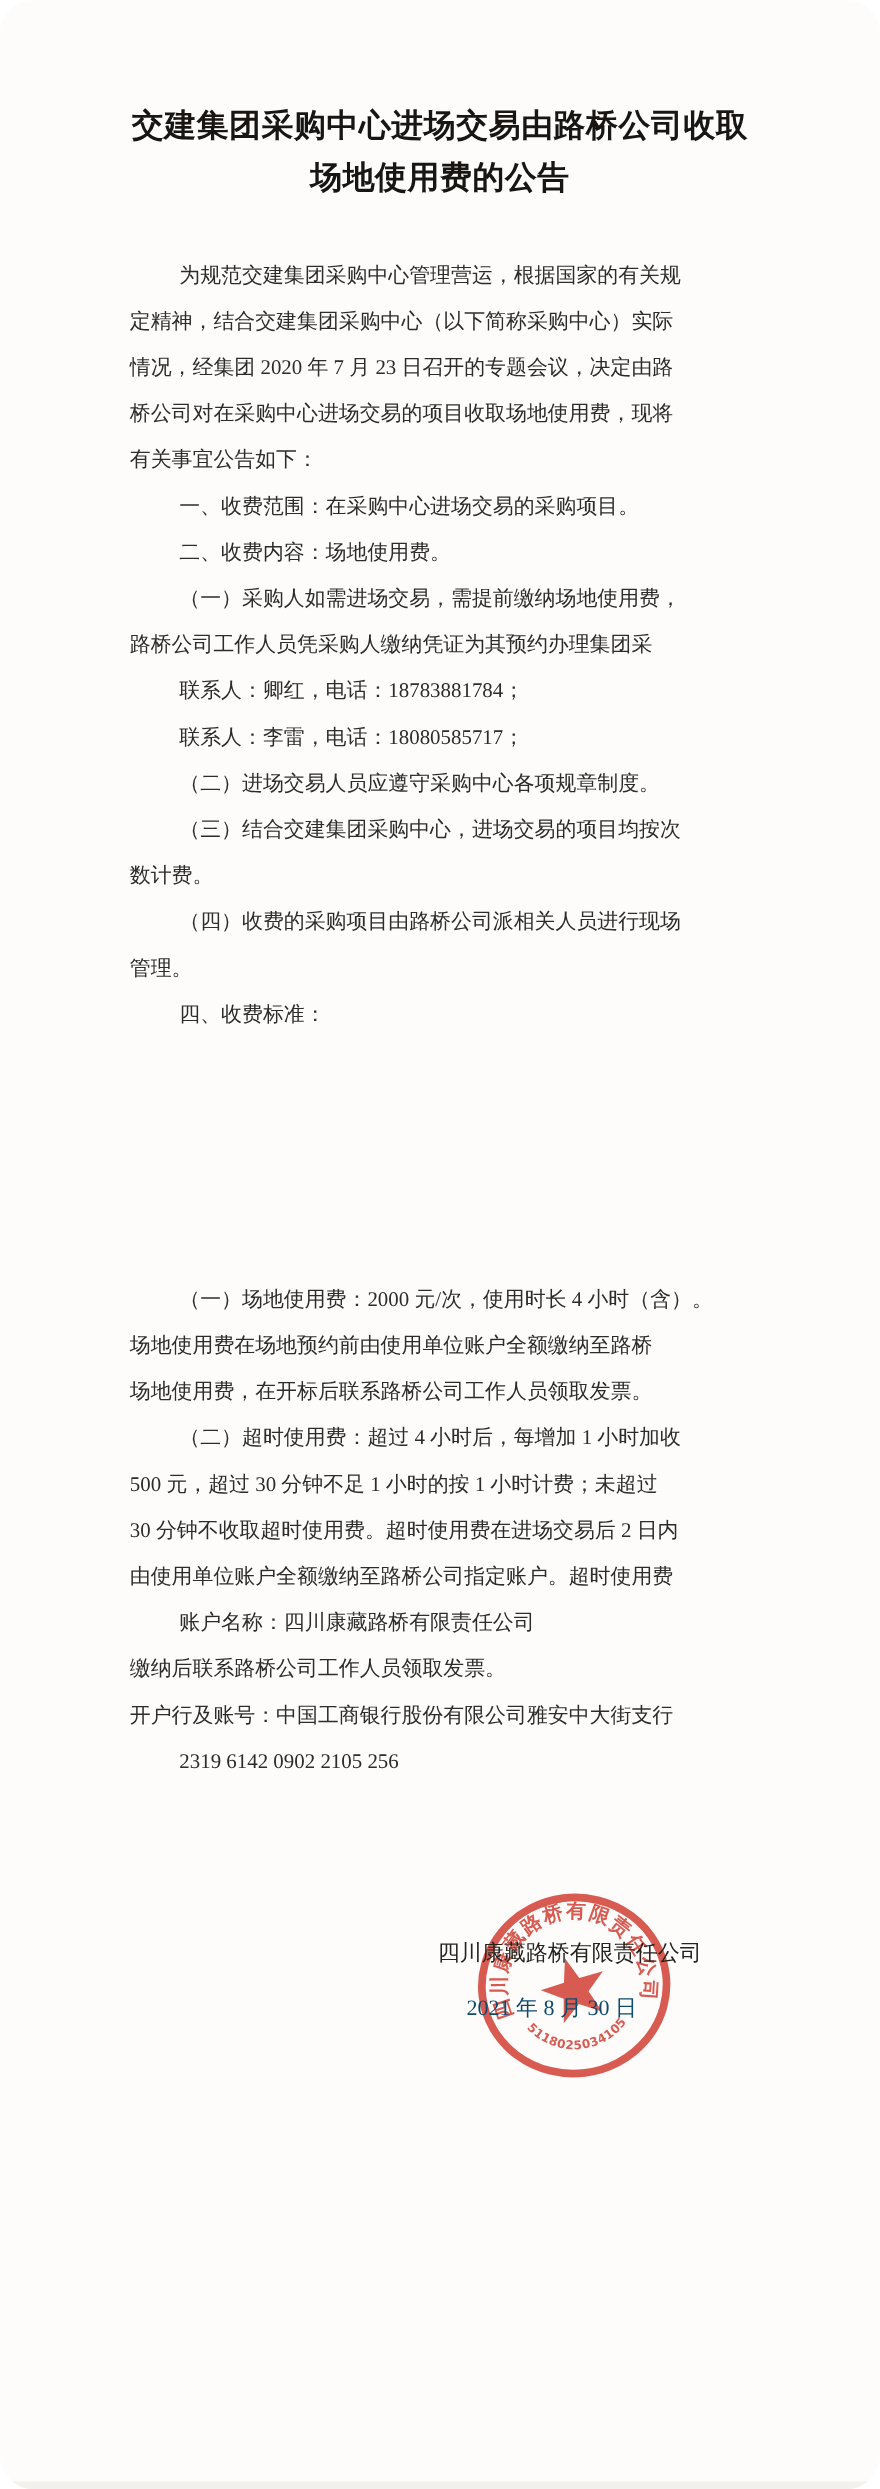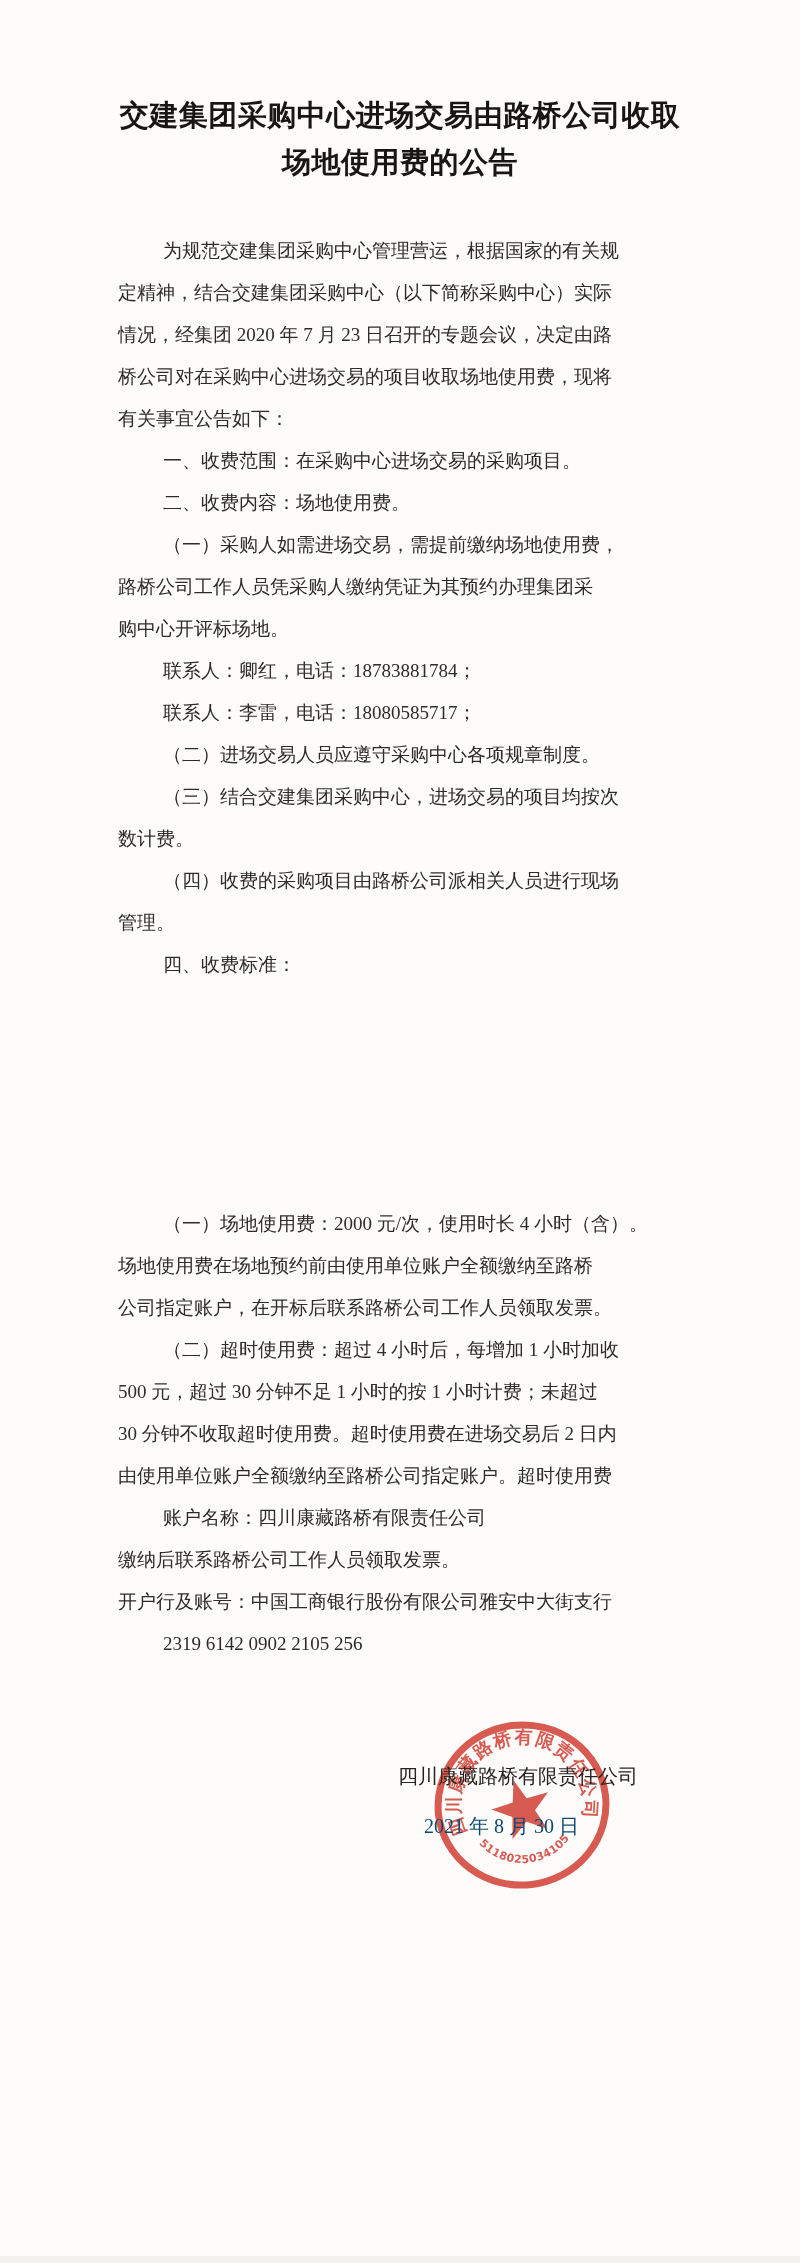--- a/index.html
+++ b/index.html
@@ -3,20 +3,21 @@
 <meta charset="utf-8">
 <style>
   html,body{margin:0;padding:0;background:#ffffff;}
   .page{
     position:relative;
     width:800px;height:2263px;
     background:#fdfcfb;
     font-family:"Liberation Serif","DejaVu Serif",serif;
     color:#2e2b28;
     overflow:hidden;
+    border-radius:31px;
   }
   .title{
     padding-top:92px;
     text-align:center;
     font-family:"Liberation Sans","DejaVu Sans",sans-serif;
     font-weight:bold;
     font-size:29px;
     line-height:47px;
     color:#181512;
     letter-spacing:0.5px;
@@ -69,33 +70,32 @@
   <div class="doc-body">
       <div class="line in">为规范交建集团采购中心管理营运，根据国家的有关规</div>
       <div class="line">定精神，结合交建集团采购中心（以下简称采购中心）实际</div>
       <div class="line">情况，经集团 2020 年 7 月 23 日召开的专题会议，决定由路</div>
       <div class="line">桥公司对在采购中心进场交易的项目收取场地使用费，现将</div>
       <div class="line">有关事宜公告如下：</div>
       <div class="line in">一、收费范围：在采购中心进场交易的采购项目。</div>
       <div class="line in">二、收费内容：场地使用费。</div>
       <div class="line in">（一）采购人如需进场交易，需提前缴纳场地使用费，</div>
       <div class="line">路桥公司工作人员凭采购人缴纳凭证为其预约办理集团采</div>
-      <div class="line">购中心开评标场地。</div>
       <div class="line in">联系人：卿红，电话：18783881784；</div>
       <div class="line in">联系人：李雷，电话：18080585717；</div>
       <div class="line in">（二）进场交易人员应遵守采购中心各项规章制度。</div>
       <div class="line in">（三）结合交建集团采购中心，进场交易的项目均按次</div>
       <div class="line">数计费。</div>
       <div class="line in">（四）收费的采购项目由路桥公司派相关人员进行现场</div>
       <div class="line">管理。</div>
       <div class="line in">四、收费标准：</div>
       <div class="spacer" style="height: 217px;"></div>
       <div class="line in">（一）场地使用费：2000 元/次，使用时长 4 小时（含）。</div>
       <div class="line">场地使用费在场地预约前由使用单位账户全额缴纳至路桥</div>
-      <div class="line">公司指定账户，在开标后联系路桥公司工作人员领取发票。</div>
+      <div class="line">场地使用费，在开标后联系路桥公司工作人员领取发票。</div>
       <div class="line in">（二）超时使用费：超过 4 小时后，每增加 1 小时加收</div>
       <div class="line">500 元，超过 30 分钟不足 1 小时的按 1 小时计费；未超过</div>
       <div class="line">30 分钟不收取超时使用费。超时使用费在进场交易后 2 日内</div>
       <div class="line">由使用单位账户全额缴纳至路桥公司指定账户。超时使用费</div>
       <div class="line in">账户名称：四川康藏路桥有限责任公司</div>
       <div class="line">缴纳后联系路桥公司工作人员领取发票。</div>
       <div class="line">开户行及账号：中国工商银行股份有限公司雅安中大街支行</div>
       <div class="line in">2319 6142 0902 2105 256</div>
     </div>
 

